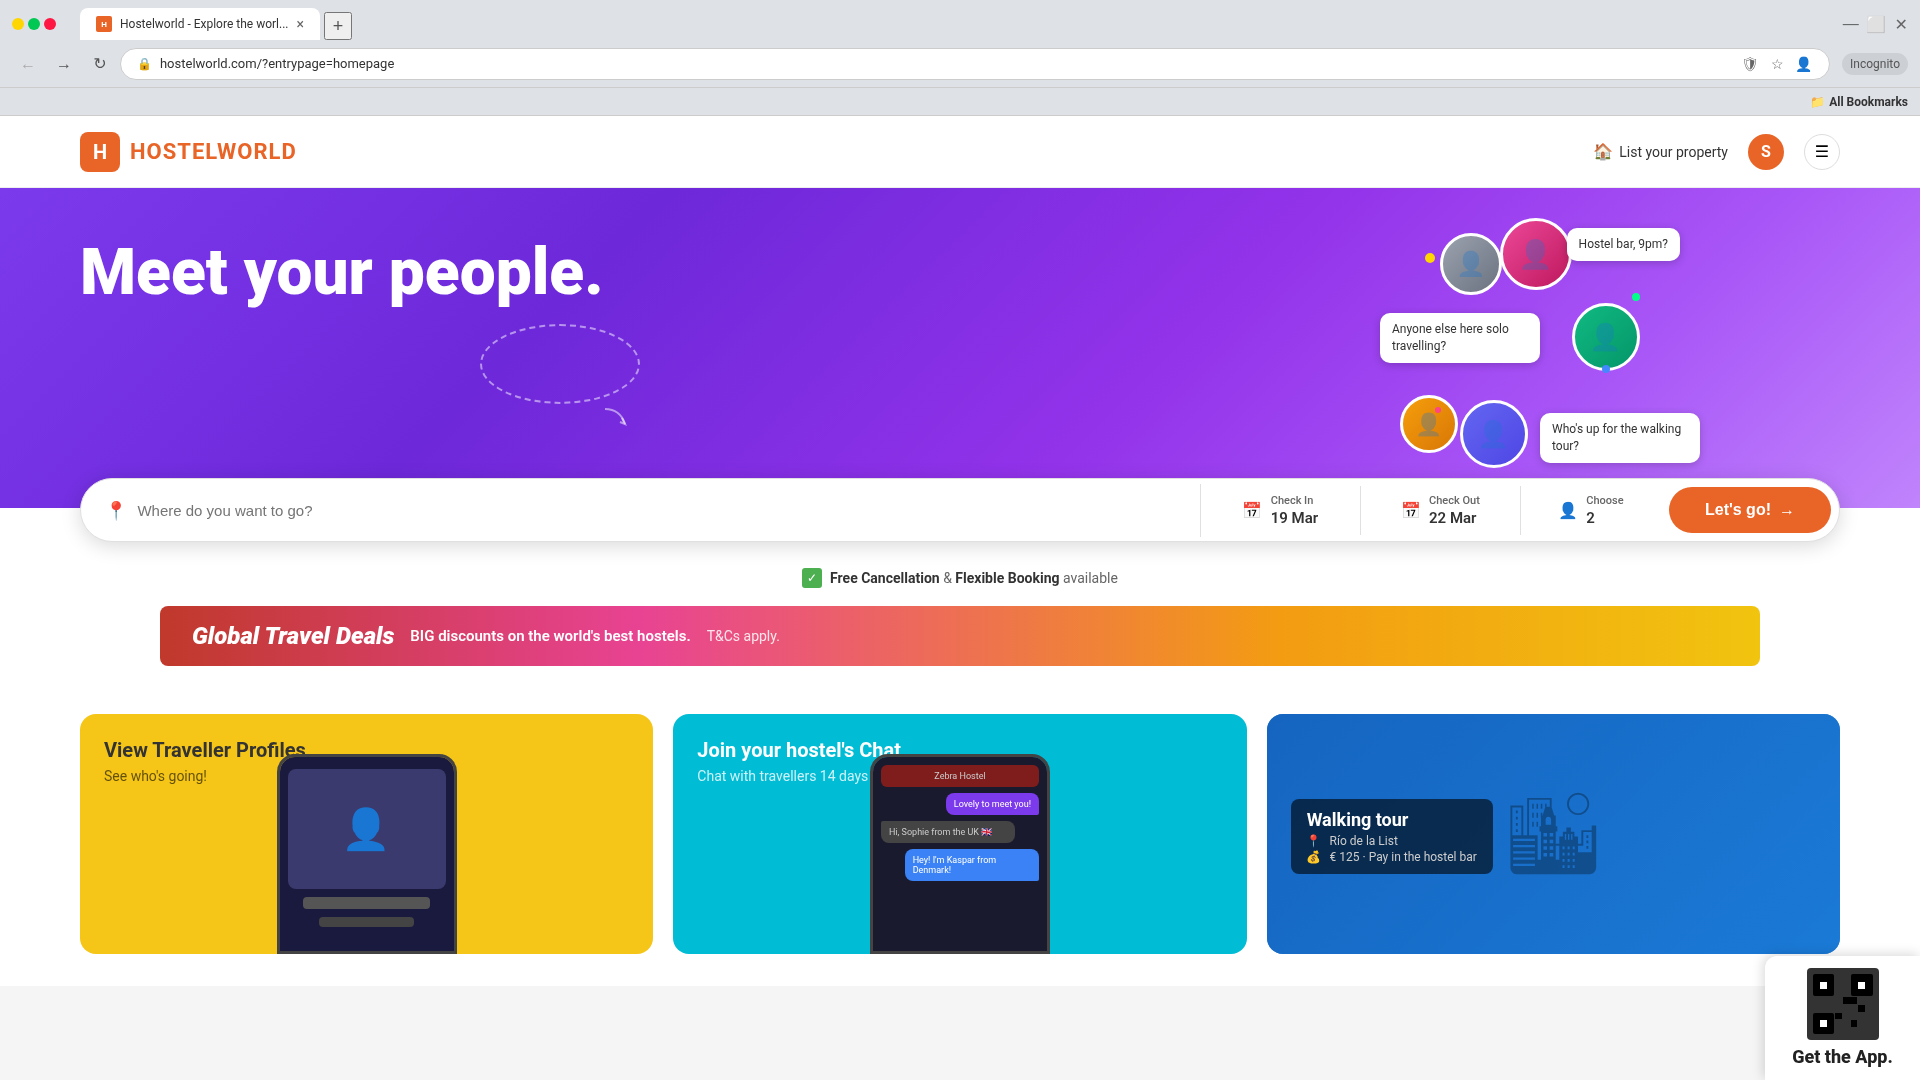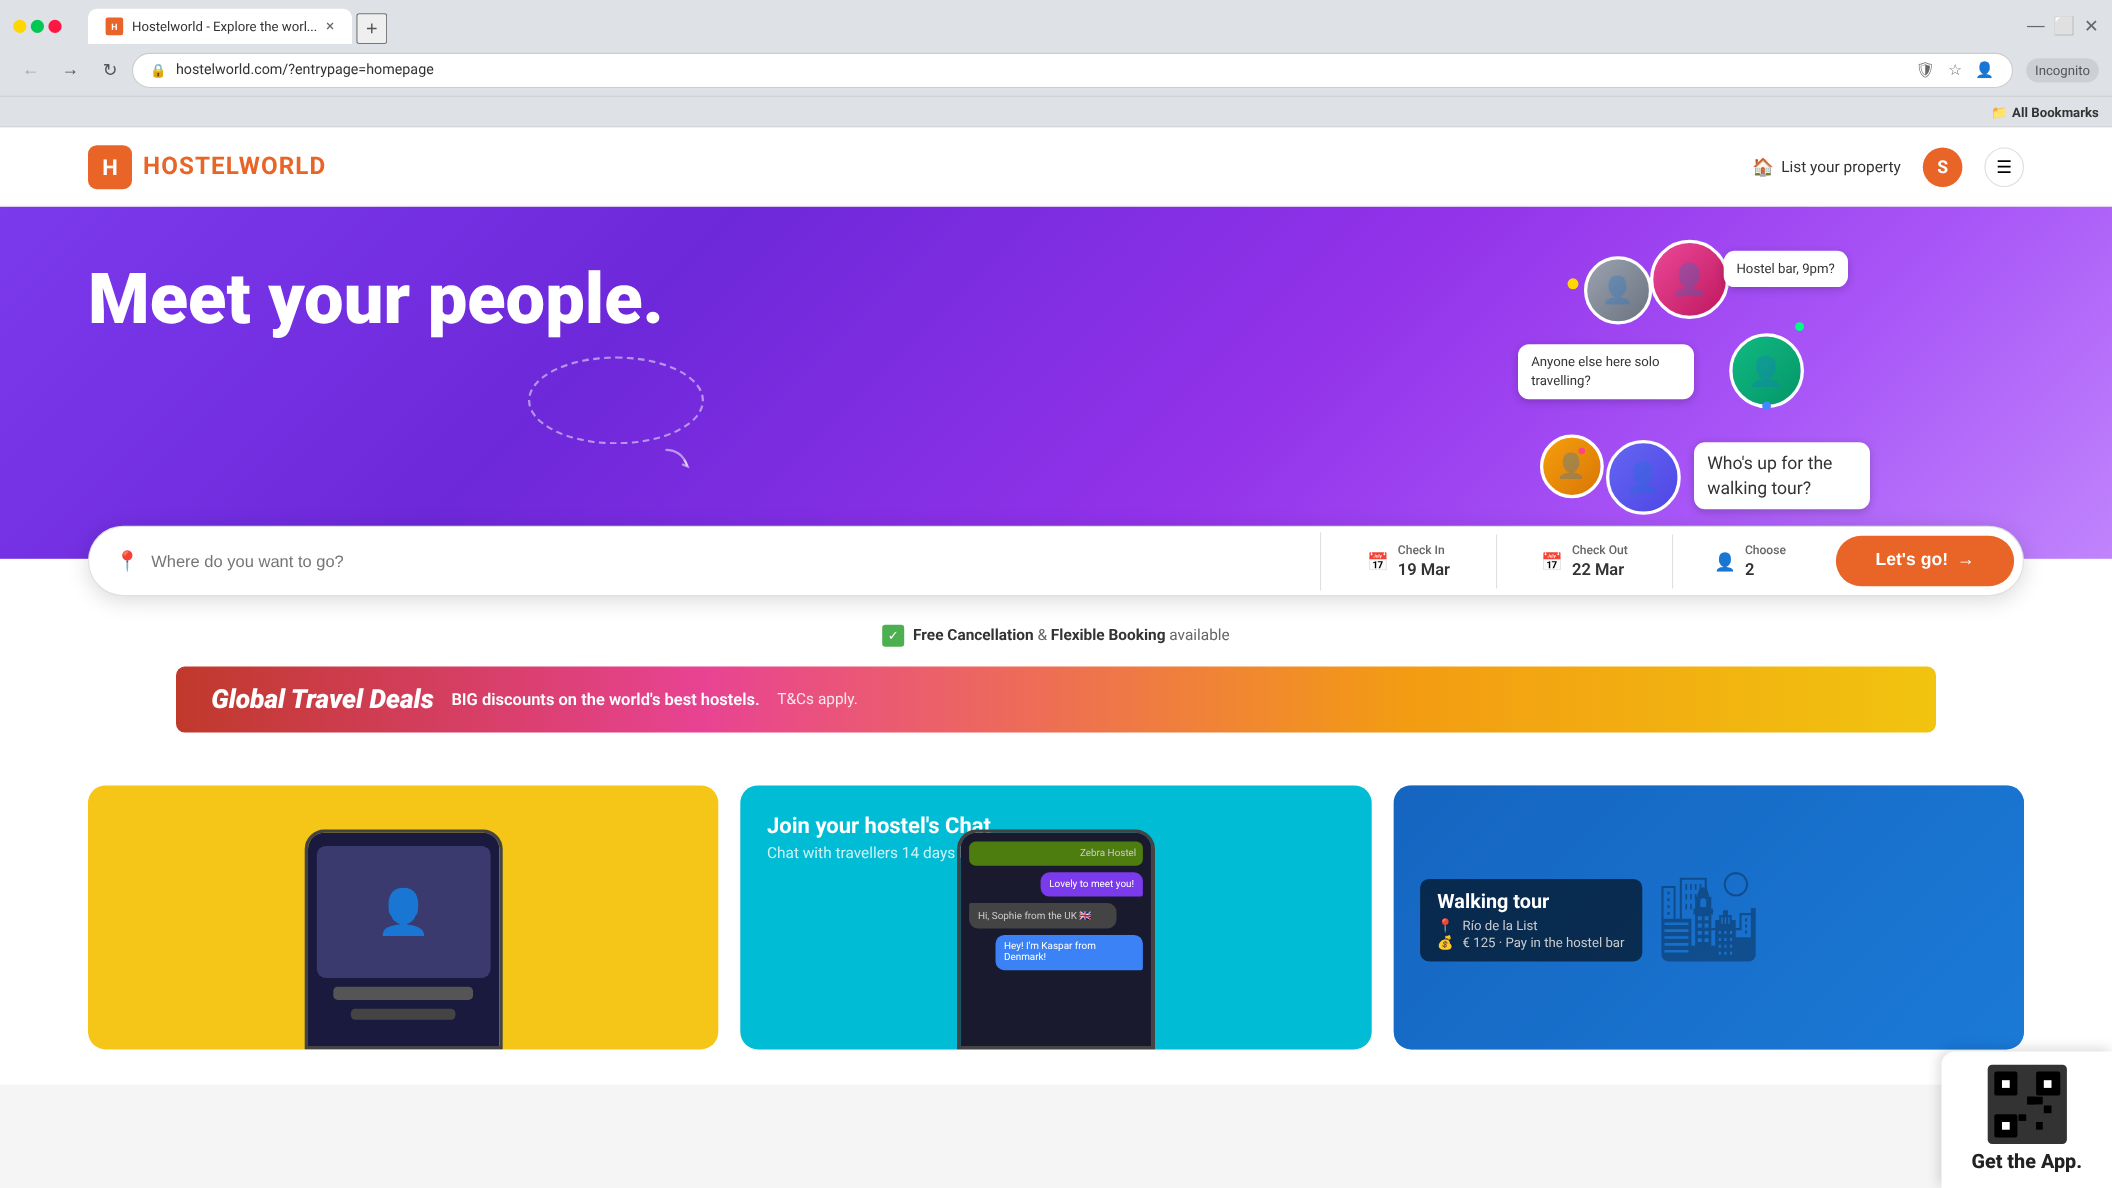--- a/index.html
+++ b/index.html
@@ -185,21 +185,21 @@
       <div class="person-avatar person-3" style="background: linear-gradient(135deg, #10b981, #059669); display:flex; align-items:center; justify-content:center; font-size:26px; color:rgba(255,255,255,0.3);">👤</div>
       <div class="person-avatar person-4" style="background: linear-gradient(135deg, #f59e0b, #d97706); display:flex; align-items:center; justify-content:center; font-size:22px; color:rgba(255,255,255,0.3);">👤</div>
       <div class="person-avatar person-5" style="background: linear-gradient(135deg, #6366f1, #4f46e5); display:flex; align-items:center; justify-content:center; font-size:26px; color:rgba(255,255,255,0.3);">👤</div>
 
       <div class="chat-bubble-wrapper" style="top:15px; right:-10px; font-size:12px; max-width:150px;">
         <span>Hostel bar, 9pm?</span>
       </div>
       <div class="chat-bubble-wrapper" style="top:100px; left:-10px; font-size:12px; max-width:160px;">
         <span>Anyone else here solo travelling?</span>
       </div>
-      <div class="chat-bubble-wrapper" style="bottom:30px; right:-30px; font-size:16px; max-width:160px;">
+      <div class="chat-bubble-wrapper" style="bottom:30px; right:-30px; font-size:12px; max-width:160px;">
         <span>Who's up for the walking tour?</span>
       </div>
 
       <div style="position:absolute; width:10px; height:10px; border-radius:50%; background:#ffd700; top:40px; left:35px;"></div>
       <div style="position:absolute; width:8px; height:8px; border-radius:50%; background:#00ff88; top:80px; right:30px;"></div>
       <div style="position:absolute; width:6px; height:6px; border-radius:50%; background:#ff4488; bottom:80px; left:45px;"></div>
       <div style="position:absolute; width:8px; height:8px; border-radius:50%; background:#4488ff; bottom:120px; right:60px;"></div>
     </div>
   </section>
 
@@ -264,39 +264,43 @@
     <div class="travel-deals-bar" style="background:linear-gradient(90deg, #c0392b 0%, #e84393 30%, #f39c12 70%, #f1c40f 100%); padding:16px 32px; display:flex; align-items:center; gap:16px; border-radius:8px; cursor:pointer;">
       <span class="deals-title" style="font-size:24px; font-weight:900; color:white; font-style:italic;">Global Travel Deals</span>
       <span class="deals-subtitle" style="font-size:15px; color:white; font-weight:600;">BIG discounts on the world's best hostels.</span>
       <span class="deals-tc" style="font-size:14px; color:rgba(255,255,255,0.85);">T&amp;Cs apply.</span>
     </div>
   </div>
 
   <div class="features-section">
 
     <div class="feature-card feature-card-yellow" style="background:#f5c518; border-radius:16px; overflow:hidden; min-height:240px; position:relative; cursor:pointer;">
+      <div class="card-content" style="padding:24px;">
+        <div class="card-title" style="font-size:20px; font-weight:700; color:#333; margin-bottom:6px;">View Traveller Profiles</div>
+        <div class="card-subtitle" style="font-size:14px; color:rgba(0,0,0,0.6);">See who's going!</div>
+      </div>
       <div style="position:absolute; bottom:0; left:50%; transform:translateX(-50%); width:180px; height:200px; background:#2a2a3e; border-radius:18px 18px 0 0; border:3px solid #444; overflow:hidden;">
         <div style="background:#1a1a3e; height:100%; display:flex; flex-direction:column; align-items:center; padding:12px 8px; gap:8px;">
           <div style="background:#3a3a6e; border-radius:8px; width:100%; height:120px; display:flex; align-items:center; justify-content:center; overflow:hidden;">
             <div style="font-size:40px;">👤</div>
           </div>
           <div style="background:#555; border-radius:4px; width:80%; height:12px;"></div>
           <div style="background:#444; border-radius:4px; width:60%; height:10px;"></div>
         </div>
       </div>
     </div>
 
     <div class="feature-card feature-card-teal" style="background:#00bcd4; border-radius:16px; overflow:hidden; min-height:240px; position:relative; cursor:pointer;">
       <div class="card-content" style="padding:24px;">
         <div style="font-size:20px; font-weight:700; color:white; margin-bottom:6px;">Join your hostel's Chat</div>
         <div style="font-size:14px; color:rgba(255,255,255,0.8);">Chat with travellers 14 days before check-in</div>
       </div>
       <div style="position:absolute; bottom:0; left:50%; transform:translateX(-50%); width:180px; height:200px; background:#222; border-radius:18px 18px 0 0; border:3px solid #444; overflow:hidden;">
         <div style="background:#1a1a2e; height:100%; display:flex; flex-direction:column; padding:8px; gap:6px;">
-          <div style="background:#4d7c0f; border-radius:6px; padding:6px; font-size:9px; color:#ccc; text-align:right;">Zebra Hostel</div>
+          <div style="background:#7f1d1d; border-radius:6px; padding:6px; font-size:9px; color:#ccc; text-align:center;">Zebra Hostel</div>
           <div style="background:#7c3aed; border-radius:8px 8px 2px 8px; padding:6px 8px; font-size:9px; color:white; align-self:flex-end; max-width:80%;">Lovely to meet you!</div>
           <div style="background:#444; border-radius:2px 8px 8px 8px; padding:6px 8px; font-size:9px; color:#ccc; max-width:85%;">Hi, Sophie from the UK 🇬🇧</div>
           <div style="background:#3b82f6; border-radius:8px 8px 2px 8px; padding:6px 8px; font-size:9px; color:white; align-self:flex-end; max-width:85%;">Hey! I'm Kaspar from Denmark!</div>
         </div>
       </div>
     </div>
 
     <div class="feature-card feature-card-blue" style="background:#1565c0; border-radius:16px; overflow:hidden; min-height:240px; position:relative; cursor:pointer;">
       <div style="position:absolute; inset:0; background:linear-gradient(135deg, rgba(21,101,192,0.8), rgba(30,136,229,0.6));"></div>
       <div style="position:absolute; inset:0; display:flex; align-items:center; justify-content:center; font-size:80px; opacity:0.3;">🏙</div>

